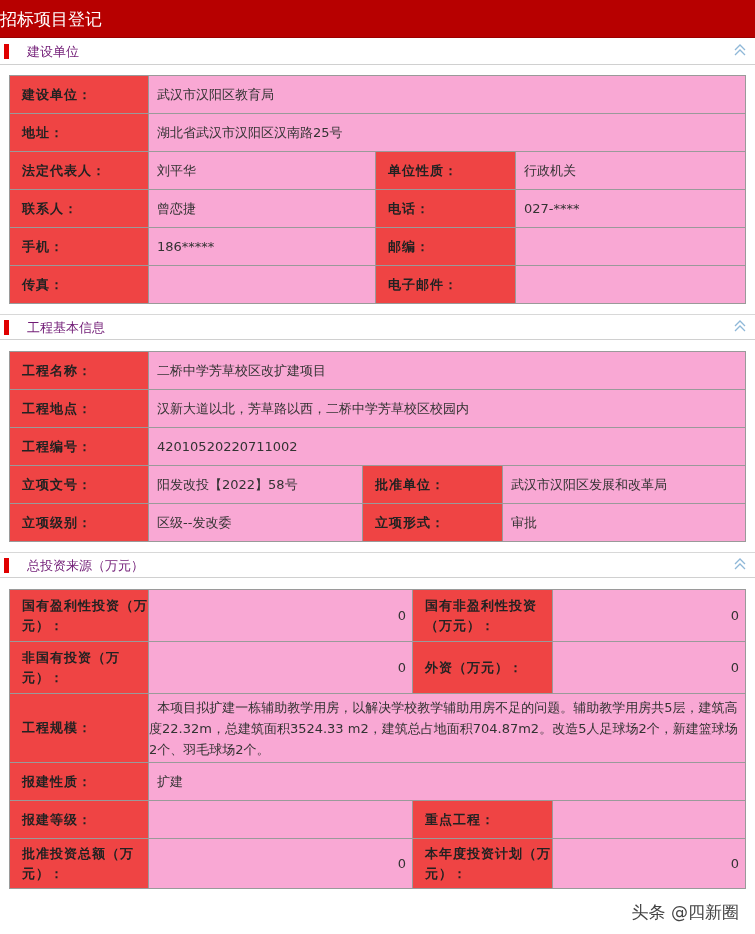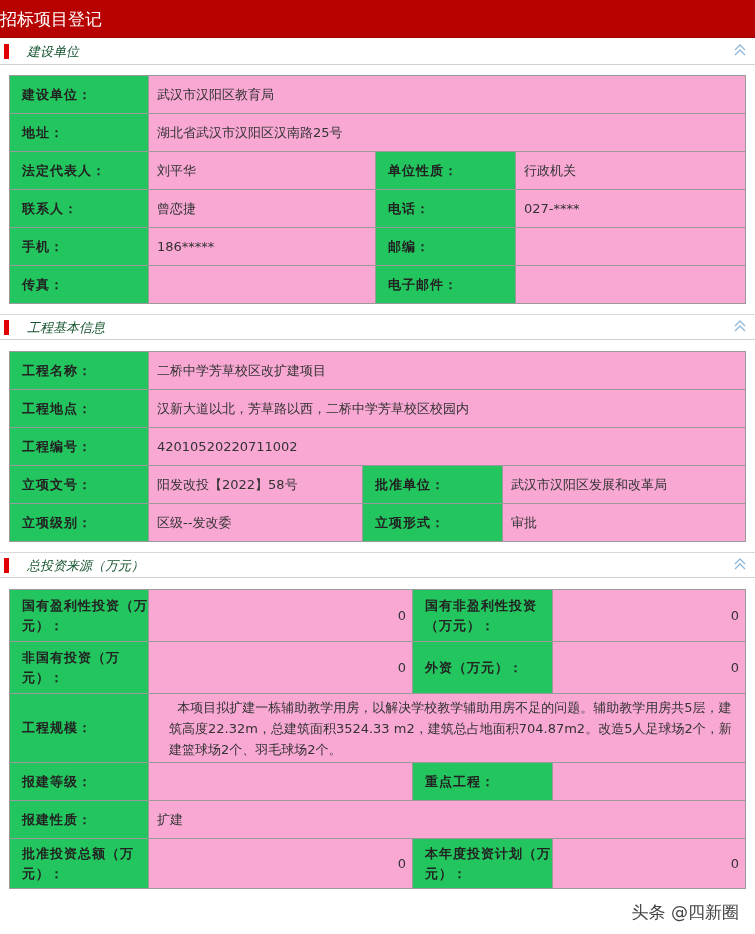--- a/index.html
+++ b/index.html
@@ -2,25 +2,25 @@
 <html><head>
 <meta charset="utf-8">
 <style>
   * { box-sizing: border-box; margin: 0; padding: 0; }
   html, body { width: 755px; height: 934px; background: #ffffff; overflow: hidden; }
   body { font-family: "DejaVu Sans", "Liberation Sans", sans-serif; color: #222; position: relative; }
   .titlebar { position: absolute; left: 0; top: 0; width: 755px; height: 38px; background: #b70000; color: #fff; font-size: 17px; line-height: 38px; border-bottom: 1px solid #9a0000; }
   .sec-head { position: absolute; left: 0; width: 755px; height: 26px; border-top: 1px solid #d8d8d8; border-bottom: 1px solid #d0d0d0; background: #fff; }
   .sec-head.first { border-top: none; }
   .sec-head .bar { position: absolute; left: 4px; top: 5px; width: 5px; height: 15px; background: #e00000; }
-  .sec-head .txt { position: absolute; left: 27px; top: 0; line-height: 25px; font-size: 13px; color: #14532d; font-style: italic; }
+  .sec-head .txt { position: absolute; left: 27px; top: 0; line-height: 25px; font-size: 13px; color: #701a75; }
   .sec-head .collapse { position: absolute; right: 8px; top: 2px; width: 14px; height: 18px; cursor: pointer; }
   table { position: absolute; left: 9px; width: 736px; border-collapse: collapse; table-layout: fixed; }
   td { border: 1px solid #9a9a9a; font-size: 13px; vertical-align: middle; }
-  td.lbl { background: #22c55e; font-weight: bold; padding-left: 12px; color: #222; letter-spacing: 1px; line-height: 20px; }
+  td.lbl { background: #ef4444; font-weight: bold; padding-left: 12px; color: #222; letter-spacing: 1px; line-height: 20px; }
   td.val { background: #f9a8d4; padding-left: 8px; color: #333; }
   td.num { text-align: right; padding-right: 6px; }
   td.multi { line-height: 21px; padding-left: 0; padding-right: 6px; }
   .watermark { position: absolute; right: 16px; bottom: 10px; font-size: 17px; color: #444; letter-spacing: 0; margin-top: 12px; }
 </style>
 </head>
 <body>
 
 <div class="titlebar">
   <span>招标项目登记</span>
@@ -143,31 +143,31 @@
     <td class="val num">0</td>
   </tr>
   <tr style="height:52px">
     <td class="lbl">非国有投资（万元）：</td>
     <td class="val num">0</td>
     <td class="lbl">外资（万元）：</td>
     <td class="val num">0</td>
   </tr>
   <tr style="height:69px">
     <td class="lbl">工程规模：</td>
-    <td class="val multi" colspan="3" style="white-space:pre-wrap;padding-left:20px;">  本项目拟扩建一栋辅助教学用房，以解决学校教学辅助用房不足的问题。辅助教学用房共5层，建筑高度22.32m，总建筑面积3524.33 m2，建筑总占地面积704.87m2。改造5人足球场2个，新建篮球场2个、羽毛球场2个。</td>
+    <td class="val multi" colspan="3" style="white-space:pre-wrap;">  本项目拟扩建一栋辅助教学用房，以解决学校教学辅助用房不足的问题。辅助教学用房共5层，建筑高度22.32m，总建筑面积3524.33 m2，建筑总占地面积704.87m2。改造5人足球场2个，新建篮球场2个、羽毛球场2个。</td>
+  </tr>
+  <tr style="height:38px">
+    <td class="lbl">报建性质：</td>
+    <td class="val" colspan="3">扩建</td>
   </tr>
   <tr style="height:38px">
     <td class="lbl">报建等级：</td>
     <td class="val"></td>
     <td class="lbl">重点工程：</td>
     <td class="val"></td>
-  </tr>
-  <tr style="height:38px">
-    <td class="lbl">报建性质：</td>
-    <td class="val" colspan="3">扩建</td>
   </tr>
   <tr style="height:50px">
     <td class="lbl">批准投资总额（万元）：</td>
     <td class="val num">0</td>
     <td class="lbl">本年度投资计划（万元）：</td>
     <td class="val num">0</td>
   </tr>
 </tbody>
   </table>
 

